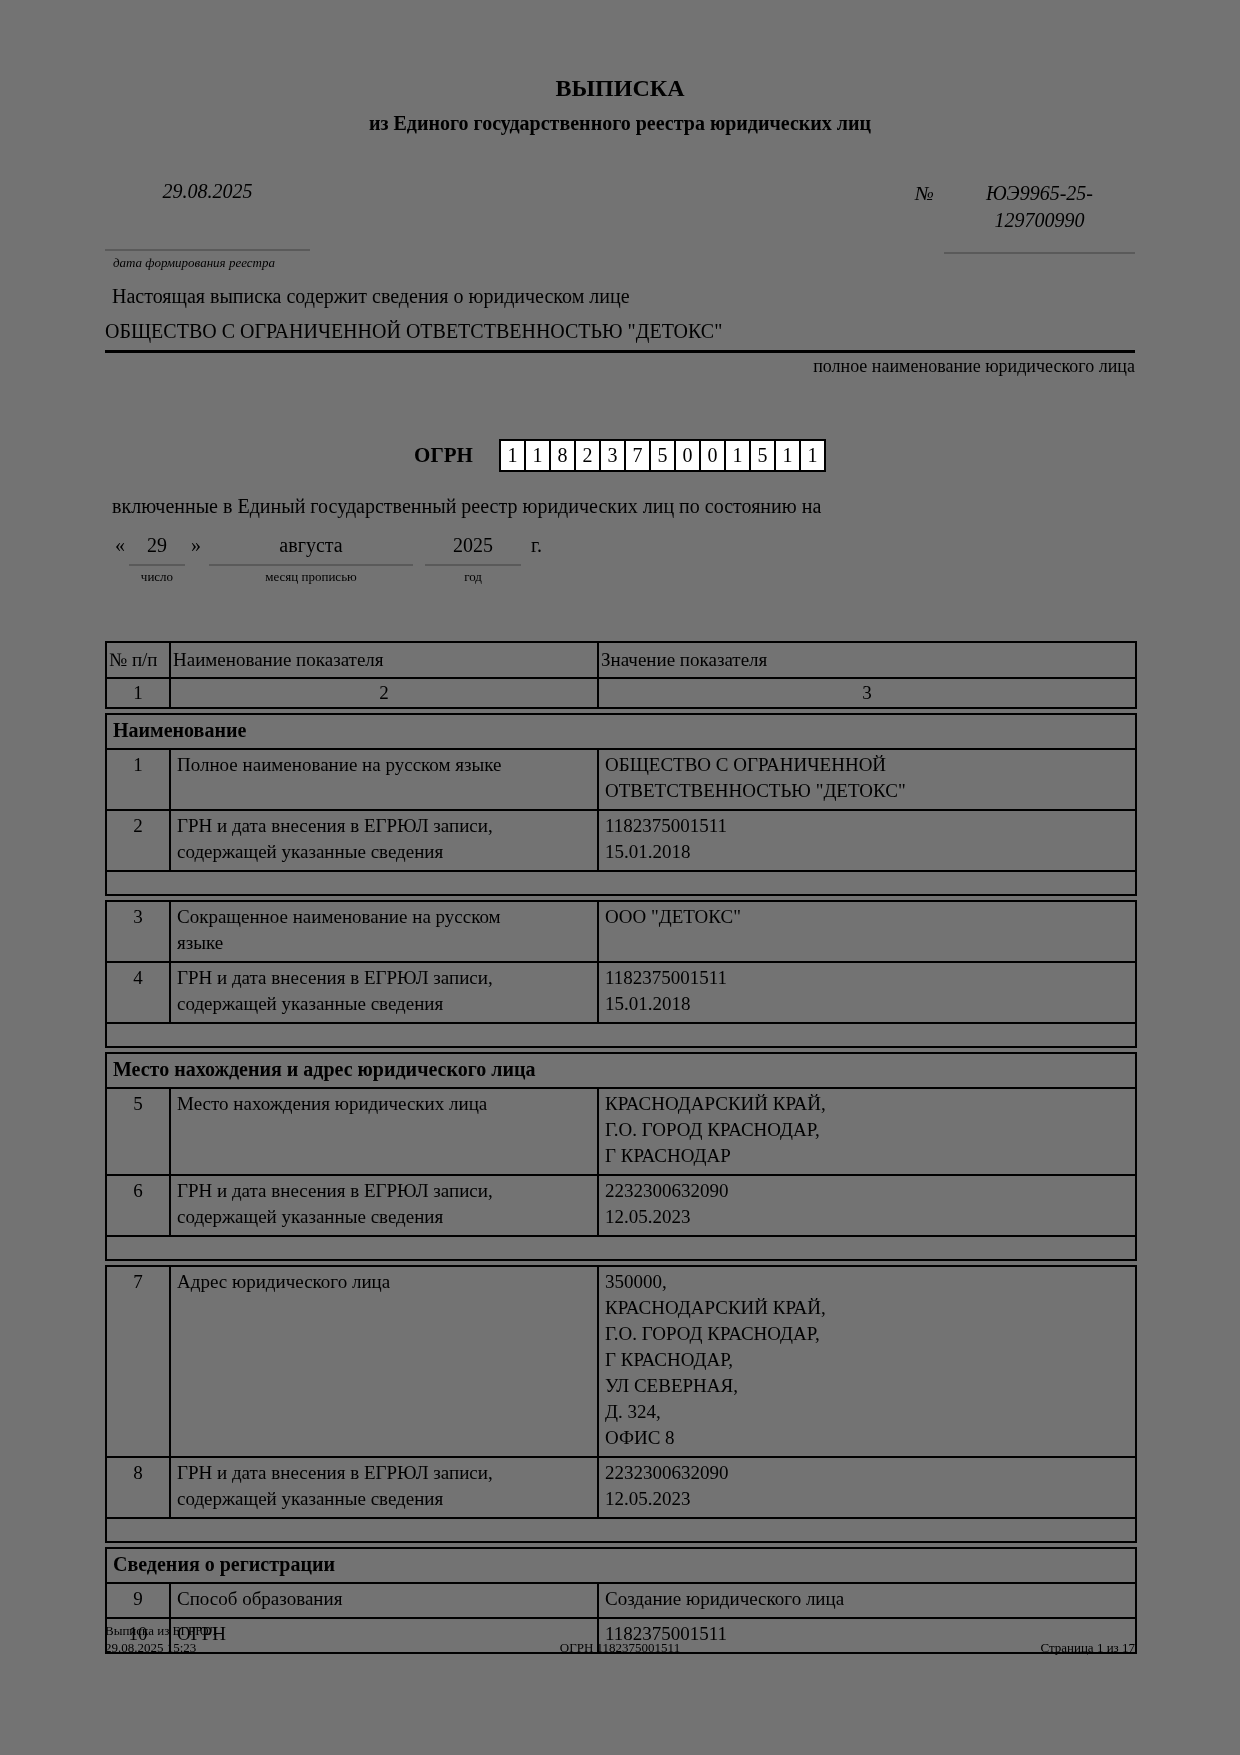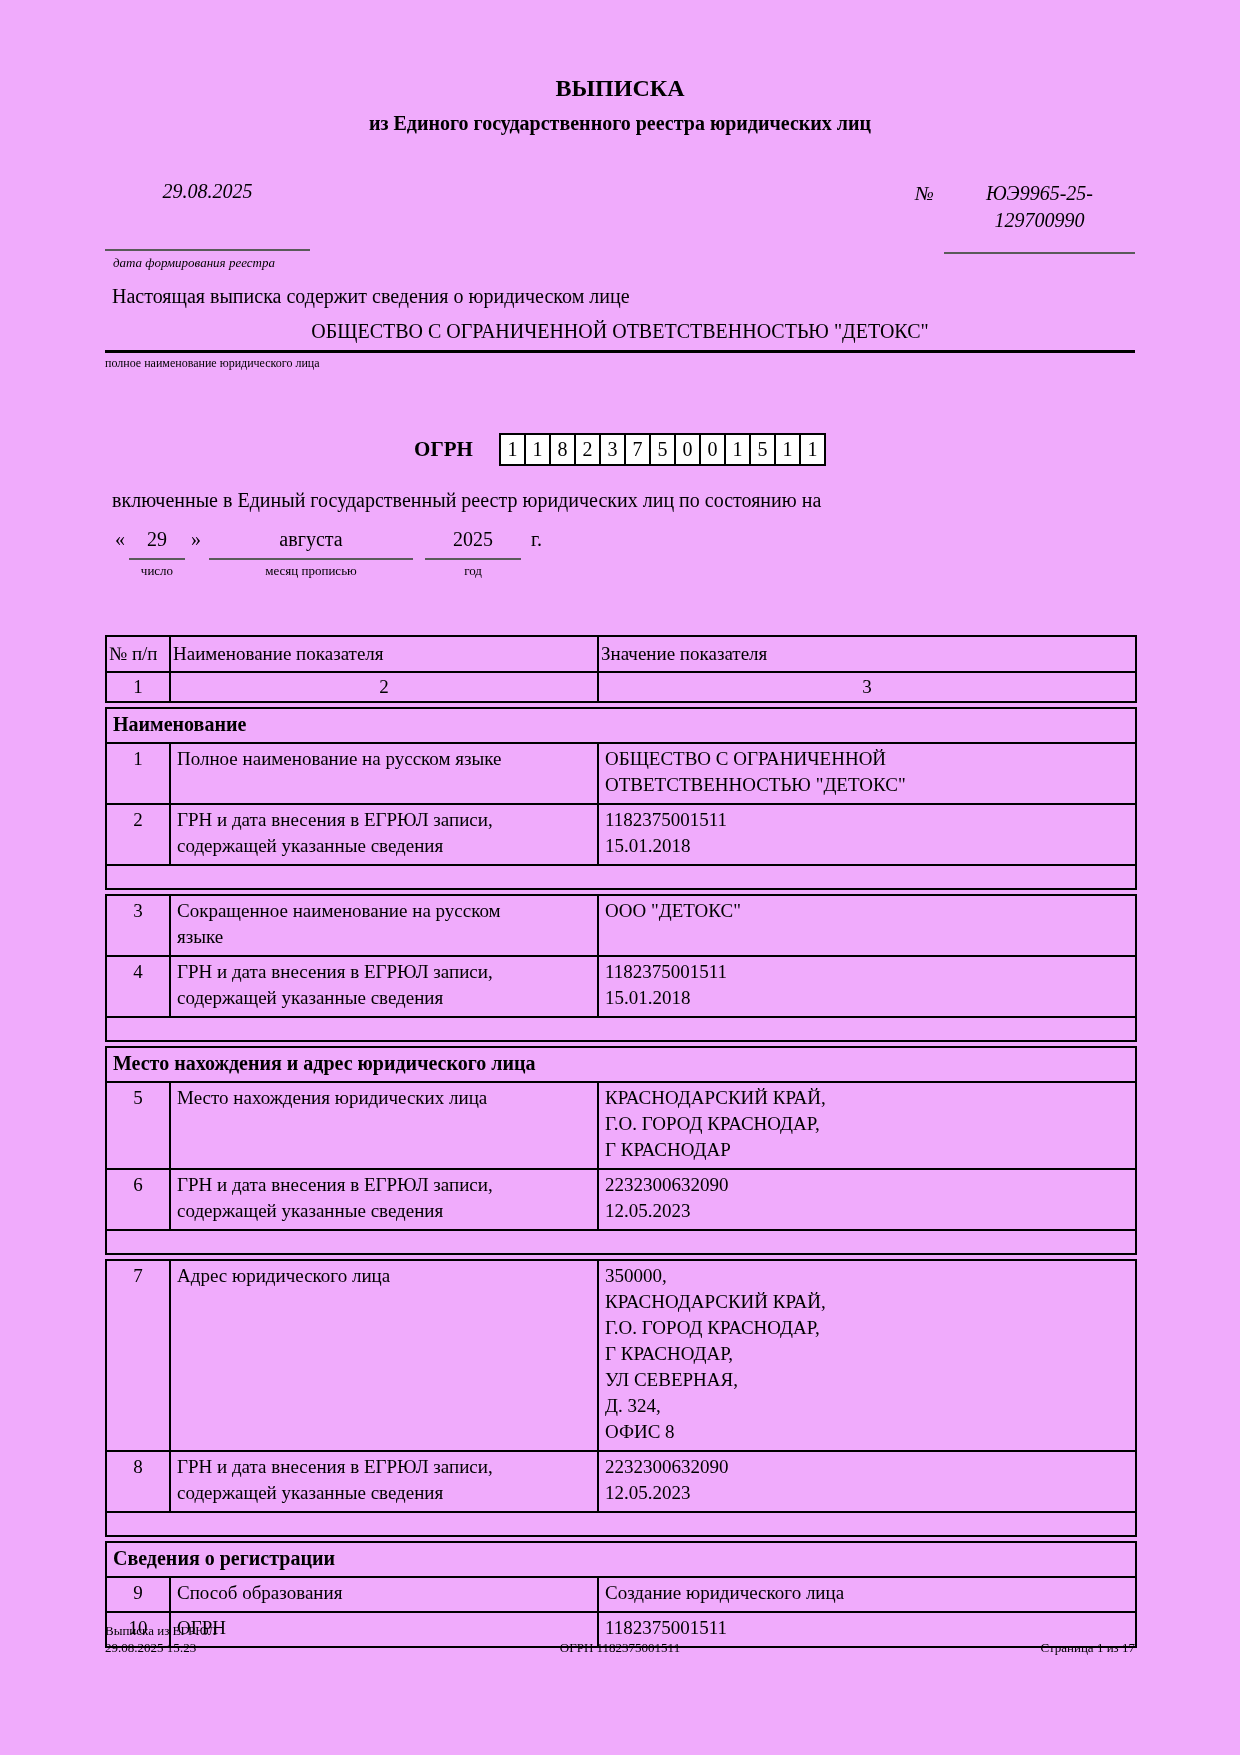--- a/index.html
+++ b/index.html
@@ -1,36 +1,36 @@
 <!DOCTYPE html>
 <html><head>
 <meta charset="utf-8">
 <style>
   html,body{margin:0;padding:0;background:#e8e8e8;}
   .page{
     width:1240px;height:1755px;position:relative;margin:0 auto;
-    background:#f0abfc;color:#000;box-sizing:border-box;
+    background:#737373;color:#000;box-sizing:border-box;
     padding:74px 105px 0 105px;
     font-family:"Liberation Serif","DejaVu Serif",serif;
   }
   .doc-title{text-align:center;font-weight:bold;font-size:24px;line-height:28px;}
   .doc-subtitle{text-align:center;font-weight:bold;font-size:20px;line-height:25px;margin-top:9px;}
 
   .ref-row{display:flex;justify-content:space-between;margin-top:44px;font-style:italic;}
   .date-block{width:205px;}
   .date-value{font-size:20px;text-align:center;padding-bottom:46px;border-bottom:2px solid #5a5a5a;}
   .date-caption{font-size:13px;margin-top:4px;padding-left:8px;}
   .num-block{width:220px;display:flex;align-items:flex-start;}
   .num-sign{font-size:20px;margin-right:10px;line-height:27px;}
   .num-value{flex:1;text-align:center;font-size:20px;line-height:27px;padding-bottom:18px;border-bottom:2px solid #5a5a5a;}
 
   .intro-line{font-size:20px;line-height:25px;margin-top:13px;padding-left:7px;}
   .company-wrap{margin-top:10px;border-bottom:3px solid #000;padding-bottom:6px;}
-  .company-name{text-align:center;font-size:20px;line-height:25px;}
-  .company-caption{text-align:left;font-size:12px;margin-top:3px;}
+  .company-name{text-align:left;font-size:20px;line-height:25px;}
+  .company-caption{text-align:right;font-size:18px;margin-top:3px;}
 
   .ogrn-row{display:flex;justify-content:center;align-items:center;margin-top:62px;}
   .ogrn-label{font-weight:bold;font-size:21px;margin-right:26px;}
   .ogrn-boxes{display:flex;}
   .ogrn-box{
     width:23px;height:29px;border:2px solid #000;
     display:flex;align-items:center;justify-content:center;
     font-size:20px;background:#fff;
   }
   .ogrn-box + .ogrn-box{margin-left:-2px;}

